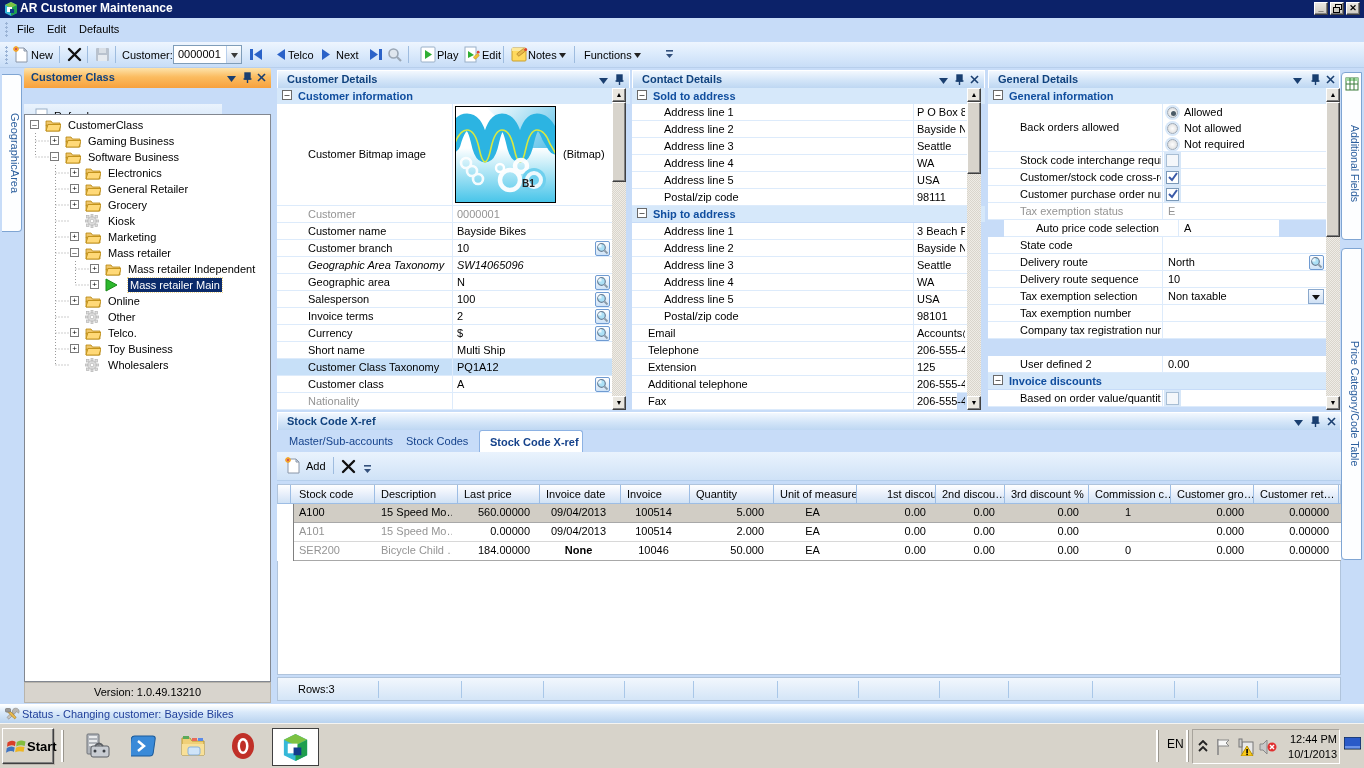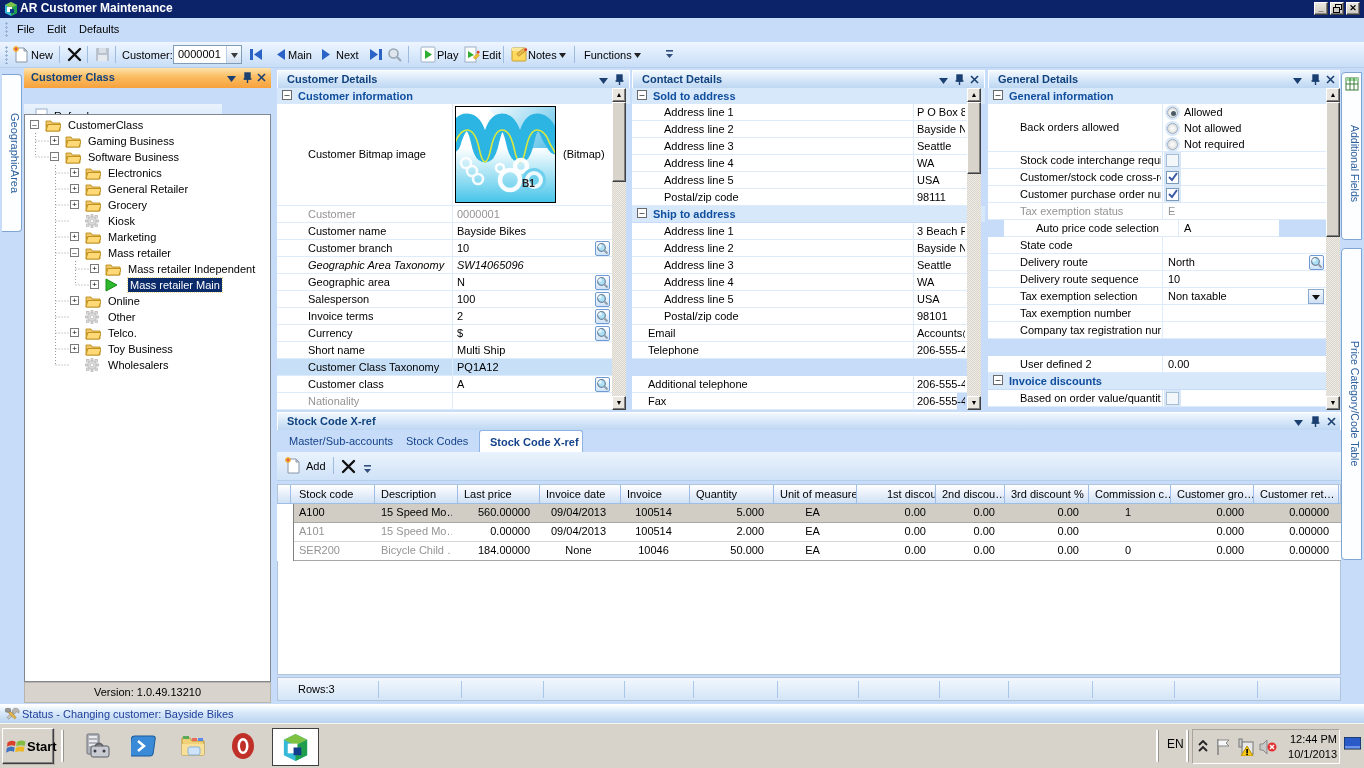--- a/index.html
+++ b/index.html
@@ -107,21 +107,21 @@
           <polygon points="0,0 7,0 3.5,5" fill="#3a3a3a"></polygon>
         </svg></div></div>
   <svg class="abs" style="left:249px;top:6px" width="14" height="13" viewBox="0 0 14 13">
       <rect x="1" y="1" width="3" height="11" fill="#2a62c8"></rect>
       <polygon points="13,1 13,12 5,6.5" fill="#2a62c8"></polygon>
     </svg>
 
   <svg class="abs" style="left:276px;top:6px" width="10" height="13" viewBox="0 0 10 13">
       <polygon points="9,1 9,12 1,6.5" fill="#2a62c8"></polygon>
     </svg>
-  <span class="abs tbtxt" style="left:288px;top:7px;">Main</span>
+  <span class="abs tbtxt" style="left:288px;top:7px;">Telco</span>
   <svg class="abs" style="left:321px;top:6px" width="10" height="13" viewBox="0 0 10 13">
       <polygon points="1,1 1,12 9,6.5" fill="#2a62c8"></polygon>
     </svg>
   <span class="abs tbtxt" style="left:336px;top:7px;">Next</span>
   <svg class="abs" style="left:369px;top:6px" width="14" height="13" viewBox="0 0 14 13">
       <polygon points="1,1 1,12 9,6.5" fill="#2a62c8"></polygon>
       <rect x="10" y="1" width="3" height="11" fill="#2a62c8"></rect>
     </svg>
   <svg class="abs" style="left:387px;top:5px" width="16" height="16" viewBox="0 0 16 16">
       <circle cx="6.5" cy="6.5" r="4.5" fill="#dfe6ee" stroke="#9aa6b4" stroke-width="1.6"></circle>
@@ -633,20 +633,25 @@
 <div class="abs frow" style="left:0;top:255px;width:335px;height:17px;background:#fff;">
       <div class="vline" style="left:281px"></div>
       <div class="flabel " style="left:16px;width:264px;">Email</div>
       <div class="fvalue " style="left:285px;width:48px;">Accounts@bayside.c</div>
     </div>
 <div class="abs frow" style="left:0;top:272px;width:335px;height:17px;background:#fff;">
       <div class="vline" style="left:281px"></div>
       <div class="flabel " style="left:16px;width:264px;">Telephone</div>
       <div class="fvalue " style="left:285px;width:48px;">206-555-4545</div>
     </div>
+<div class="abs frow" style="left:0;top:289px;width:335px;height:17px;background:#fff;">
+      <div class="vline" style="left:281px"></div>
+      <div class="flabel " style="left:16px;width:264px;">Extension</div>
+      <div class="fvalue " style="left:285px;width:48px;">125</div>
+    </div>
 <div class="abs frow" style="left:0;top:306px;width:335px;height:17px;background:#fff;">
       <div class="vline" style="left:281px"></div>
       <div class="flabel " style="left:16px;width:264px;">Additional telephone</div>
       <div class="fvalue " style="left:285px;width:48px;">206-555-4546</div>
     </div>
 <div class="abs frow" style="left:0;top:323px;width:325px;height:17px;background:#fff;">
       <div class="vline" style="left:281px"></div>
       <div class="flabel " style="left:16px;width:264px;">Fax</div>
       <div class="fvalue " style="left:285px;width:48px;">206-555-4547</div>
     </div>
@@ -900,21 +905,21 @@
       <div class="gcell " style="left:730px;width:76px;text-align:right;">0.00</div>
       <div class="gcell " style="left:814px;width:74px;text-align:center;"></div>
       <div class="gcell " style="left:896px;width:75px;text-align:right;">0.000</div>
       <div class="gcell " style="left:979px;width:77px;text-align:right;">0.00000</div>
     </div>
 <div class="abs" style="left:0;top:130px;width:1064px;height:19px;background:#fff;border-bottom:1px solid #a8a8a8;">
       <div class="abs" style="left:0;top:0;width:17px;height:19px;background:#fff;border-right:1px solid #808080;"></div>
       <div class="gcell gray" style="left:18px;width:74px;text-align:left;">SER200</div>
       <div class="gcell gray" style="left:100px;width:75px;text-align:left;">Bicycle Child …</div>
       <div class="gcell " style="left:183px;width:74px;text-align:right;">184.00000</div>
-      <div class="gcell " style="left:265px;width:73px;text-align:center;">None</div>
+      <div class="gcell " style="left:265px;width:73px;text-align:center;font-weight:bold;">None</div>
       <div class="gcell " style="left:346px;width:61px;text-align:center;">10046</div>
       <div class="gcell " style="left:415px;width:76px;text-align:right;">50.000</div>
       <div class="gcell " style="left:499px;width:73px;text-align:center;">EA</div>
       <div class="gcell " style="left:580px;width:73px;text-align:right;">0.00</div>
       <div class="gcell " style="left:661px;width:61px;text-align:right;">0.00</div>
       <div class="gcell " style="left:730px;width:76px;text-align:right;">0.00</div>
       <div class="gcell " style="left:814px;width:74px;text-align:center;">0</div>
       <div class="gcell " style="left:896px;width:75px;text-align:right;">0.000</div>
       <div class="gcell " style="left:979px;width:77px;text-align:right;">0.00000</div>
     </div>

